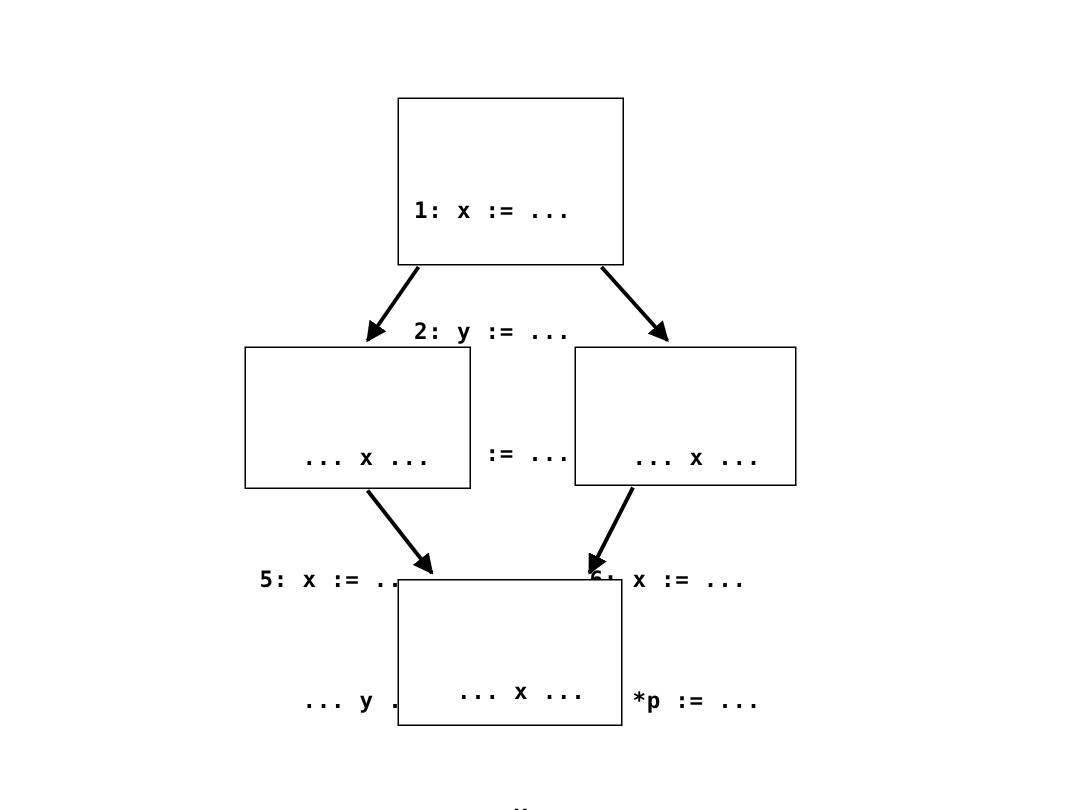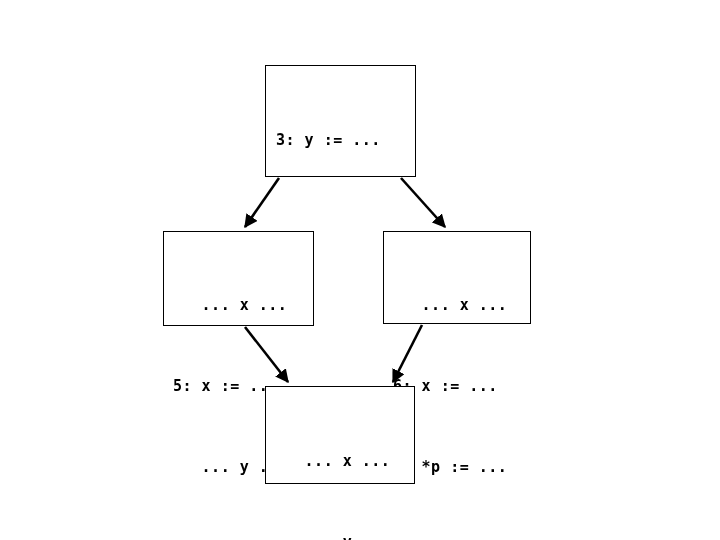--- a/index.html
+++ b/index.html
@@ -92,20 +92,22 @@
 
     <line x1="401" y1="178" x2="445" y2="227" stroke="#000000" stroke-width="2.6" marker-end="url(#ah)"></line>
 
     <line x1="245" y1="327" x2="288" y2="382" stroke="#000000" stroke-width="2.6" marker-end="url(#ah)"></line>
 
     <line x1="422" y1="325" x2="393" y2="382" stroke="#000000" stroke-width="2.6" marker-end="url(#ah)"></line>
   </svg>
 
   <div class="node" id="node-entry">
     <div class="code">
+      <span class="line">1: x := ...</span>
+      <span class="line">2: y := ...</span>
       <span class="line">3: y := ...</span>
     </div>
   </div>
 
   <div class="node" id="node-left">
     <div class="code">
       <span class="line">   ... x ...</span>
       <span class="line">5: x := ...</span>
       <span class="line">   ... y ...</span>
     </div>

